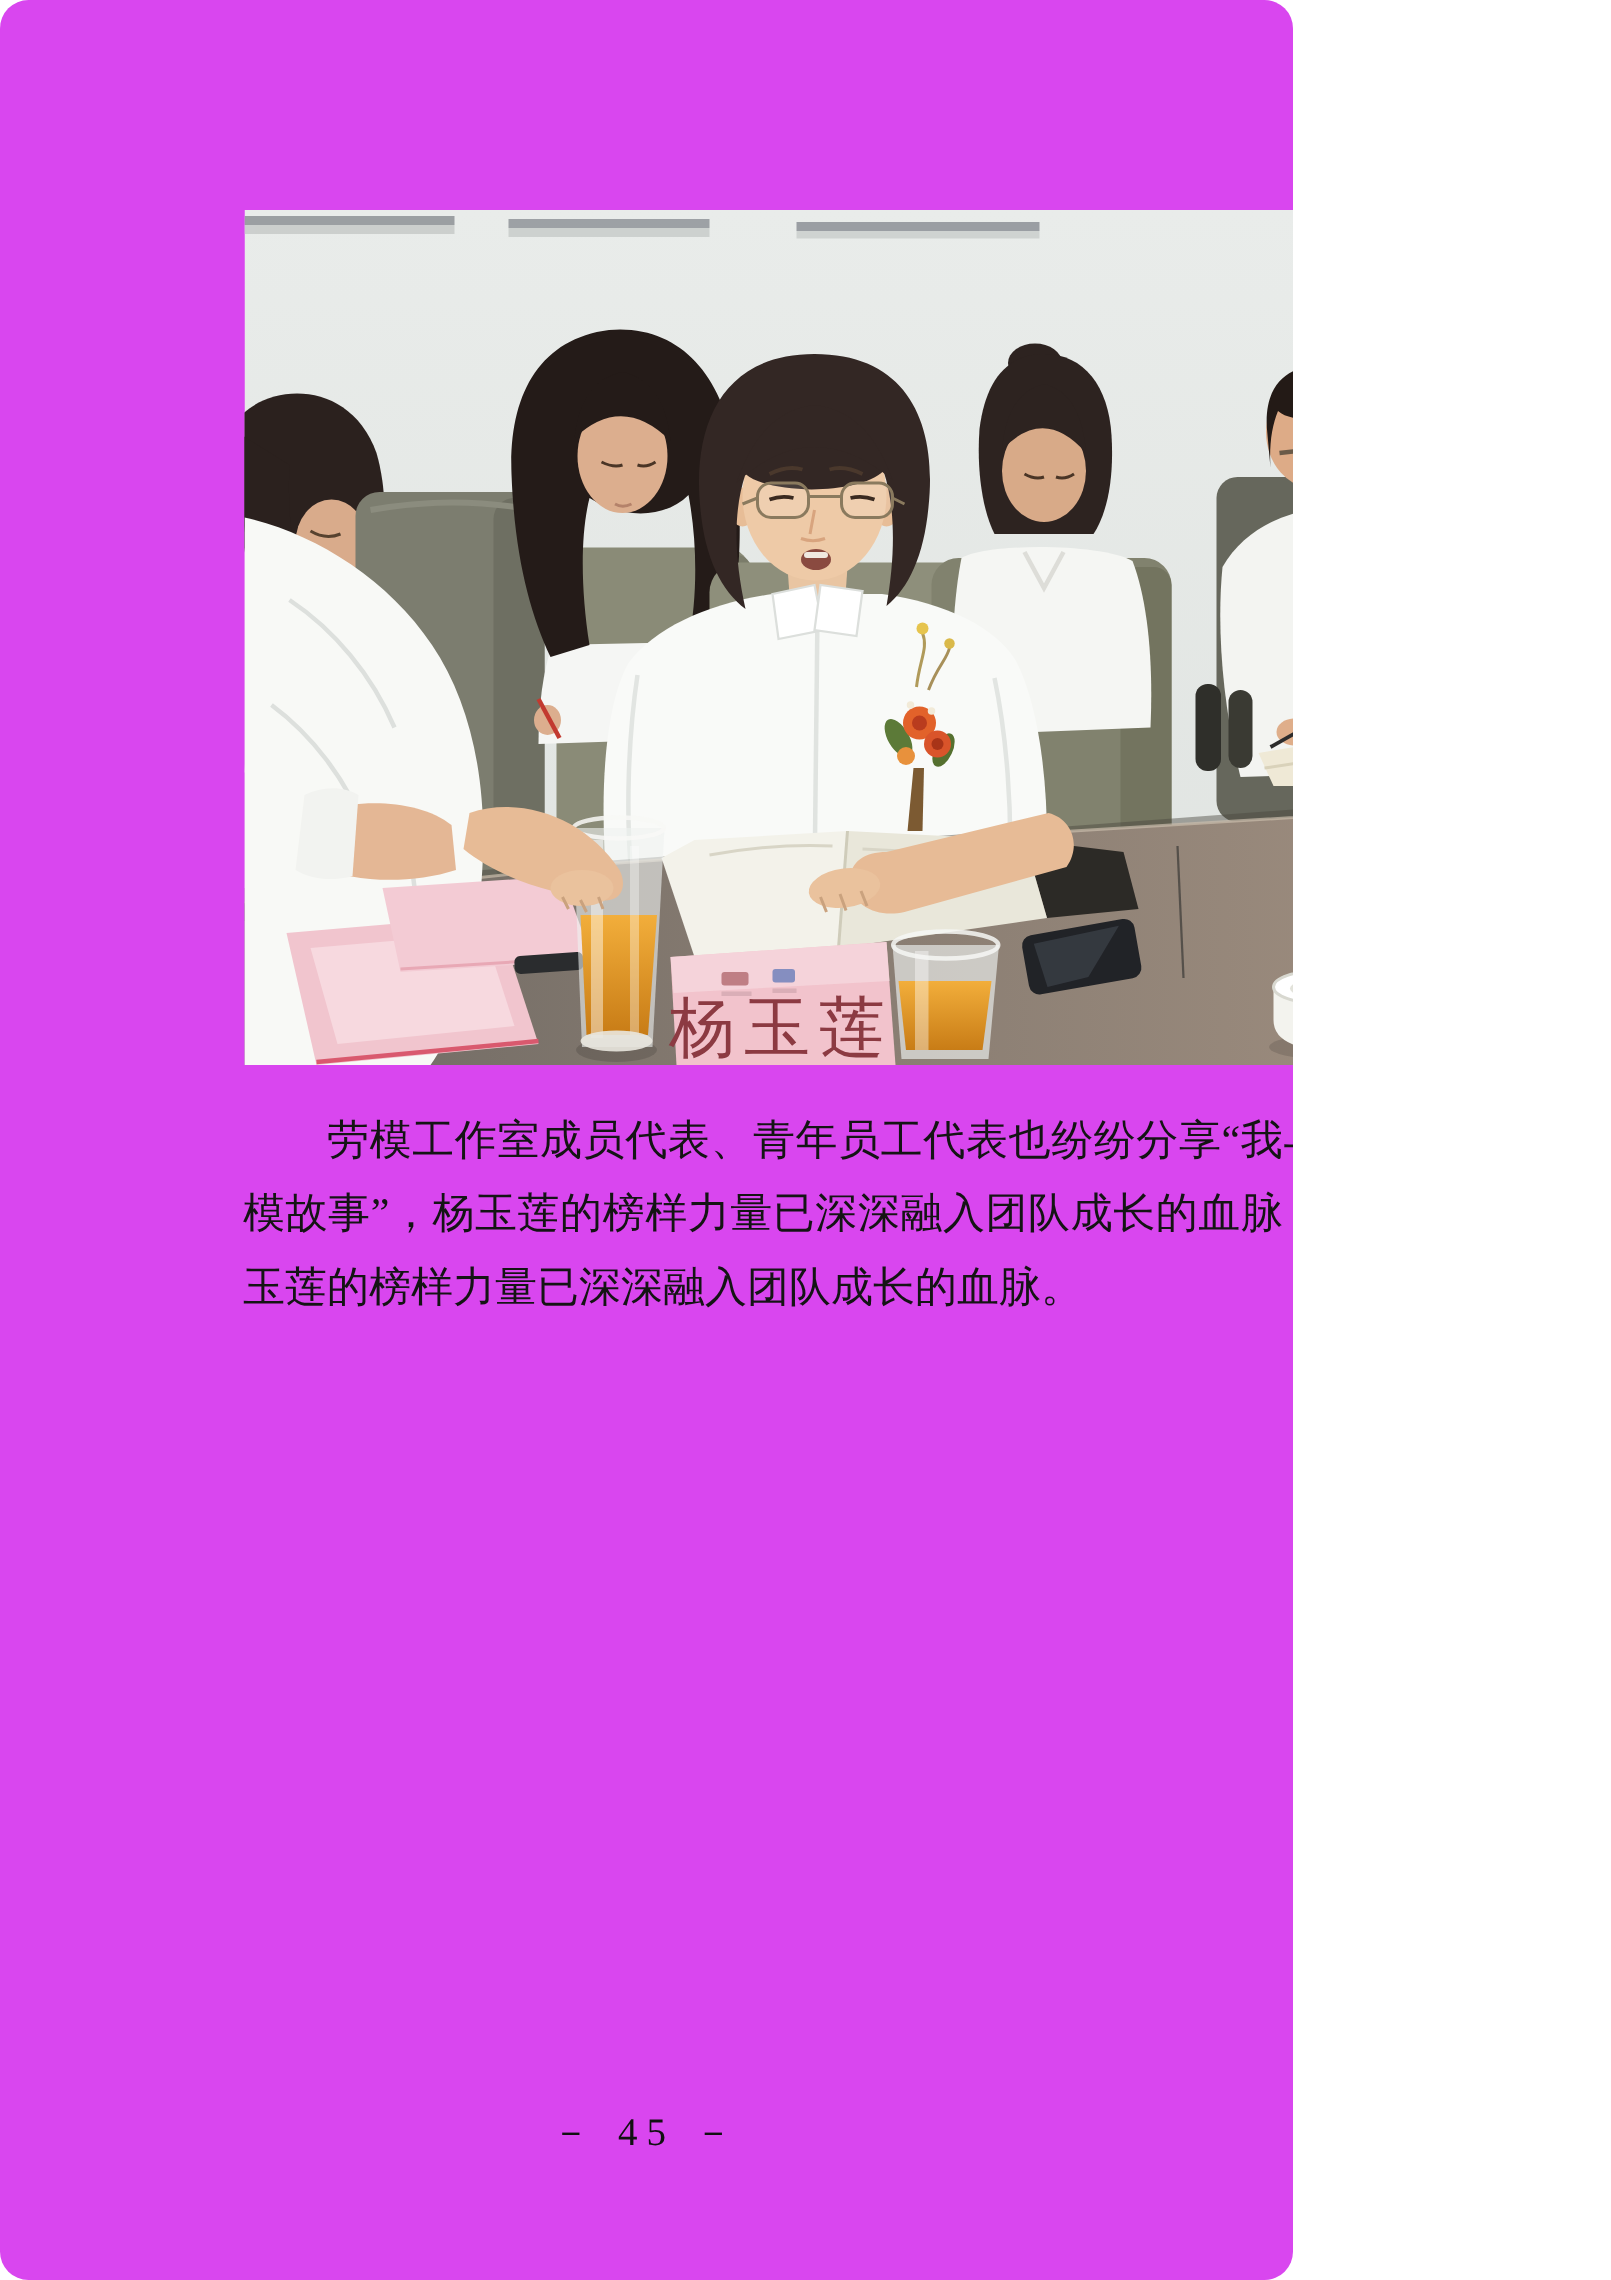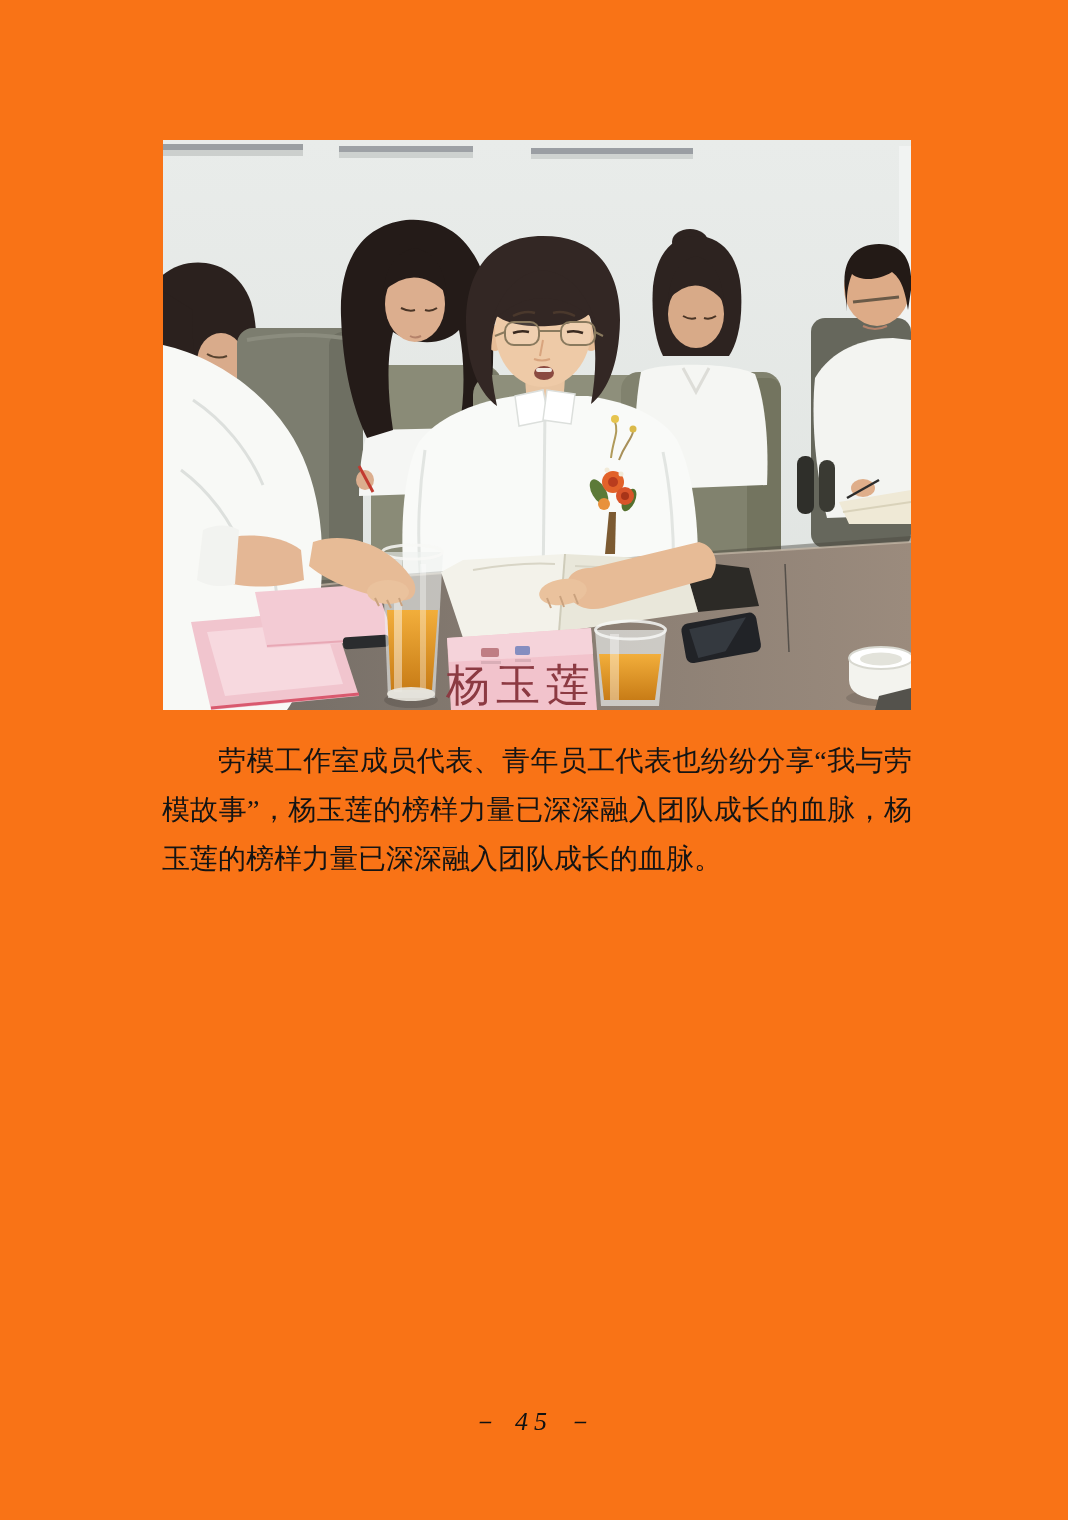--- a/index.html
+++ b/index.html
@@ -1,21 +1,22 @@
 <!DOCTYPE html>
 <html><head>
 <meta charset="utf-8">
 <style>
   html,body{margin:0;padding:0;background:#ffffff;}
   .page{
     position:relative;
-    width:1068px;height:1520px;
-    background:#f97316;
+    width:862px;height:1520px;
+    background:#d946ef;
     overflow:hidden;
     font-family:"Liberation Serif","DejaVu Serif",serif;
+    border-radius:19px;
   }
   figure.photo{
     position:absolute;left:163px;top:140px;width:748px;height:570px;
     margin:0;padding:0;line-height:0;
   }
   figure.photo svg{display:block;width:748px;height:570px;}
   .body-text{
     position:absolute;left:162px;top:736px;width:750px;
     font-size:28px;line-height:49px;
     color:#141414;
@@ -23,21 +24,20 @@
   }
   .body-text p{
     margin:0;padding:0;
     text-indent:2em;
   }
   .page-footer{
     position:absolute;left:0;top:1404px;width:100%;
     text-align:center;
     font-size:26px;color:#111;
     letter-spacing:6px;
-    font-style:italic;
   }
 </style>
 </head>
 <body>
 
 <div class="page">
 
   <figure class="photo">
     <svg viewBox="0 0 748 570" xmlns="http://www.w3.org/2000/svg">
       <defs>

